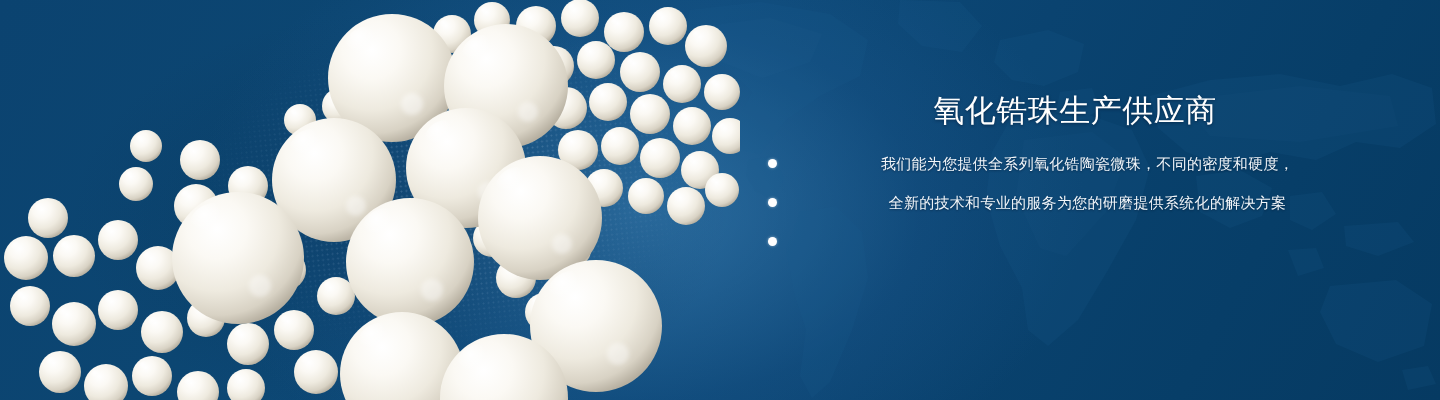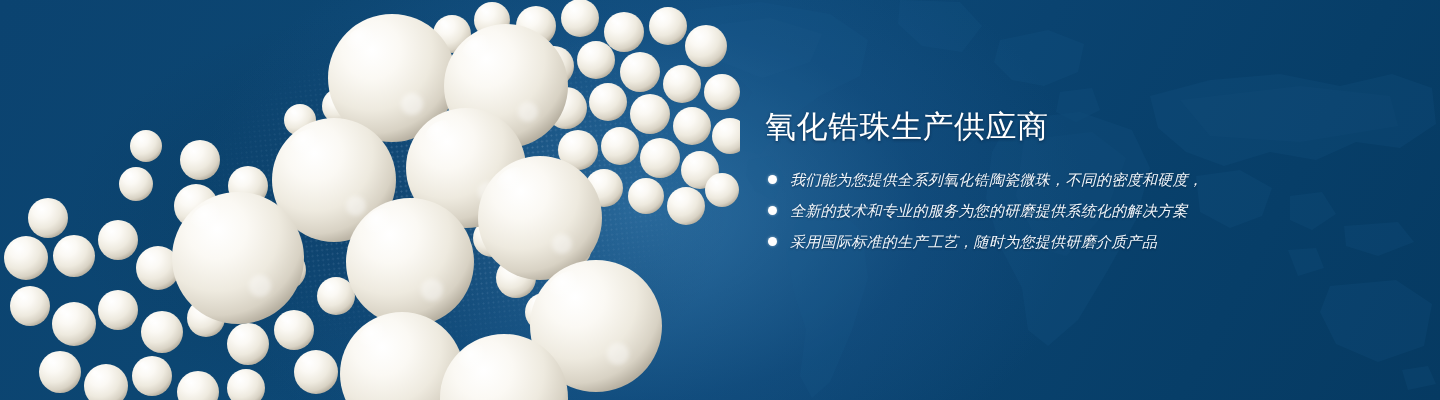--- a/index.html
+++ b/index.html
@@ -33,35 +33,35 @@
 
   
   .beads {
     position:absolute; left:0; top:0; width:740px; height:400px;
     pointer-events:none;
   }
   .beads svg { width:100%; height:100%; display:block; }
 
   
   .content {
-    position:absolute; left:765px; top:108px; width:620px;
+    position:absolute; left:765px; top:92px; width:620px;text-align:center;
   }
   .headline {
     font-size:31px; line-height:38px; color:#ffffff; font-weight:500;
     letter-spacing:0.5px; white-space:nowrap;
     text-shadow:0 1px 3px rgba(0,20,45,0.55);
   }
-  .bullets { margin-top:21px;font-style:italic; }
+  .bullets { margin-top:21px; }
   .bullet-row {
     position:relative; padding-left:25px;
     font-size:15px; line-height:25px; color:#f2f6fa; font-weight:400;
     letter-spacing:0.3px;
     text-shadow:0 1px 2px rgba(0,18,40,0.45);
   }
-  .bullet-row + .bullet-row { margin-top:6px; }
+  .bullet-row + .bullet-row { margin-top:14px; }
   .dot {
     position:absolute; left:3px; top:8px; width:9px; height:9px;
     border-radius:50%; background:#ffffff;
     box-shadow:0 0 3px rgba(255,255,255,0.5);
   }
   .cont-line { display:block; }
 </style>
 </head>
 <body>
 
@@ -332,19 +332,18 @@
         <span>我们能为您提供全系列氧化锆陶瓷微珠，不同的密度和硬度，</span>
       </li>
 
       <li class="bullet-row">
         <span class="dot"></span>
         <span>全新的技术和专业的服务为您的研磨提供系统化的解决方案</span>
       </li>
 
       <li class="bullet-row">
         <span class="dot"></span>
-        <span>采用国际标准的生产工艺，随时为您提供研磨介质产品</span>
       </li>
 
     </ul>
   </div>
 
 </div>
 
 </body></html>

